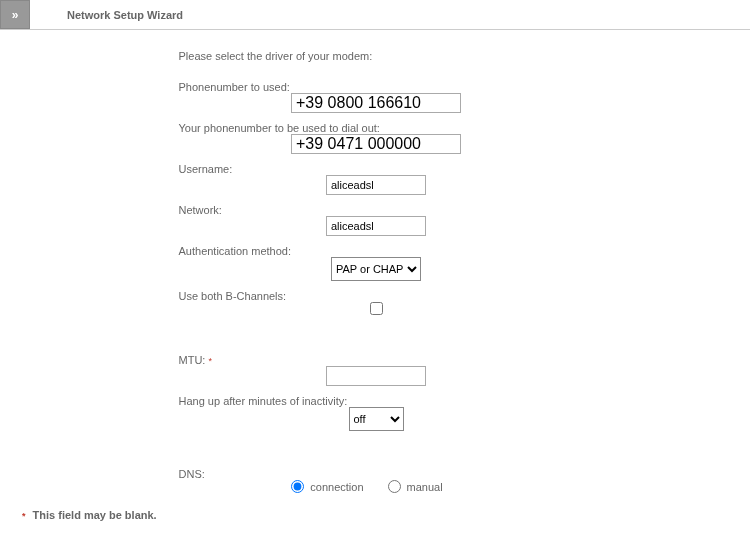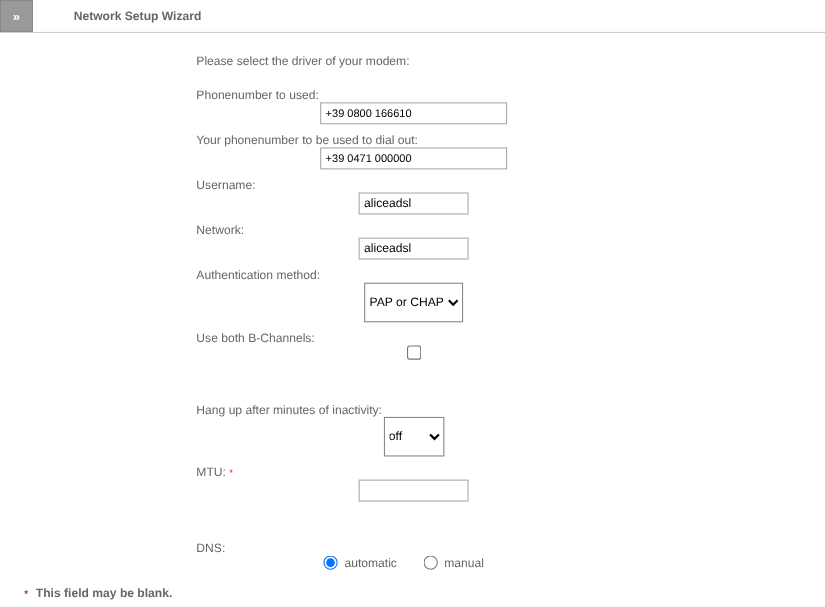--- a/index.html
+++ b/index.html
@@ -65,39 +65,39 @@
       width: 240px;
       font-family: inherit;
       font-size: 11px;
       border: 1px solid #888;
       background: #fff;
       height: 20px;
     }
     .text-input {
       width: 170px;
       font-family: inherit;
-      font-size: 10px;
+      font-size: 16px;
       border: 1px solid #aaa;
       padding: 2px 4px;
       height: 20px;
     }
     .text-input-narrow {
       width: 100px;
       font-family: inherit;
       font-size: 11px;
       border: 1px solid #aaa;
       padding: 2px 4px;
       height: 20px;
     }
     .small-select {
       font-family: inherit;
       font-size: 11px;
       border: 1px solid #888;
       background: #fff;
-      height: 36px;
+      height: 24px;
     }
     .checkbox-input {
       width: 13px;
       height: 13px;
       border: 2px solid #888;
       display: inline-block;
     }
     .radio-group {
       display: flex;
       align-items: center;
@@ -199,45 +199,45 @@
   <div class="form-row">
     <div class="form-label">Use both B-Channels:</div>
     <div class="form-control-cell">
       <input type="checkbox" class="checkbox-input" style="">
     </div>
   </div>
 
   <div class="spacer-row"></div>
 
   <div class="form-row">
+    <div class="form-label">
+      <span>MTU:</span><span class="blank-marker">*</span>
+    </div>
+    <div class="form-control-cell">
+      <input type="text" class="text-input-narrow" value="" style="">
+    </div>
+  </div>
+
+  <div class="form-row">
     <div class="form-label">Hang up after minutes of inactivity:</div>
     <div class="form-control-cell">
       <select class="small-select" style="width:55px;">
         <option>off</option>
       </select>
     </div>
   </div>
 
-  <div class="form-row">
-    <div class="form-label">
-      <span>MTU:</span><span class="blank-marker">*</span>
-    </div>
-    <div class="form-control-cell">
-      <input type="text" class="text-input-narrow" value="" style="">
-    </div>
-  </div>
-
   <div class="spacer-row"></div>
 
   <div class="form-row">
     <div class="form-label">DNS:</div>
     <div class="form-control-cell">
       <span class="radio-group">
         <input type="radio" name="dns" class="radio-input" checked="" style="">
-        <span class="radio-label">automatic</span>
+        <span class="radio-label">connection</span>
         <input type="radio" name="dns" class="radio-input" style="">
         <span class="radio-label">manual</span>
       </span>
     </div>
   </div>
 
   <div class="footnote">
     <span class="blank-marker">*</span><span> This field may be blank.</span>
   </div>
 

